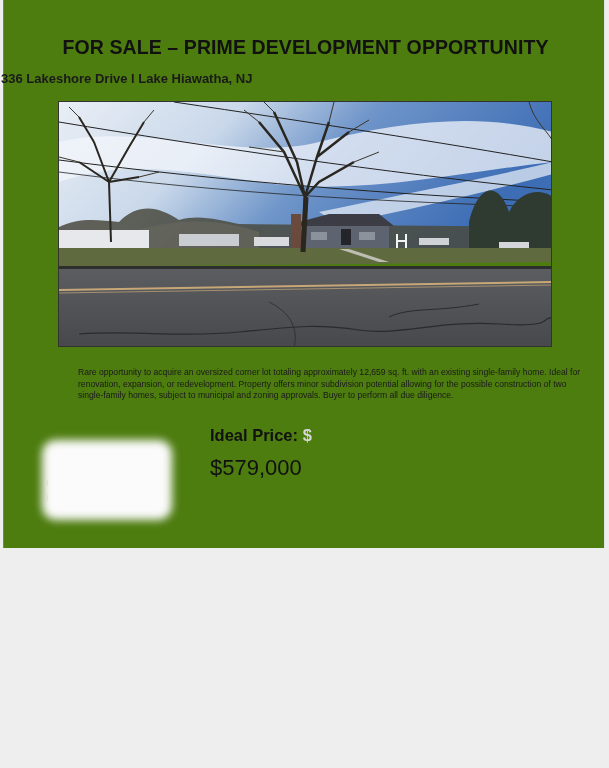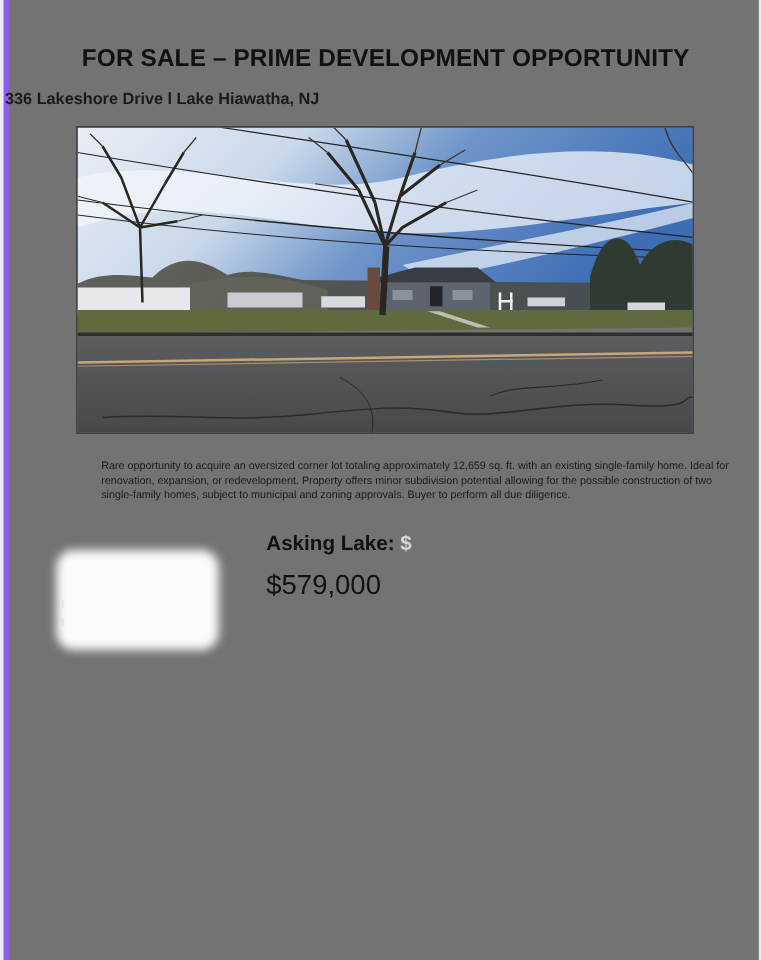--- a/index.html
+++ b/index.html
@@ -8,23 +8,23 @@
       width: 609px;
       height: 768px;
       overflow: hidden;
       background: #eeeeee;
     }
     .page {
       position: absolute;
       left: 3px;
       top: 0;
       width: 600px;
-      height: 768px;
-      background: #737373;
-      border-left: 4px solid #8b5cf6;
+      height: 548px;
+      background: #4d7c0f;
+      border-left: 1px solid #8b5cf6;
       border-right: 1px solid #e2e2e2;
     }
     .title {
       position: absolute;
       left: 0;
       top: 36px;
       width: 609px;
       margin-left: -3px;
       text-align: center;
       font-family: "Liberation Sans", sans-serif;
@@ -184,17 +184,17 @@
       <path d="M470,0 C475,20 490,30 494,40" stroke="#3a352c" stroke-width="1" fill="none"></path>
     </svg>
   </div>
 
   <div class="description">Rare opportunity to acquire an oversized corner lot totaling approximately 12,659 sq. ft. with an existing single-family home. Ideal for renovation, expansion, or redevelopment. Property offers minor subdivision potential allowing for the possible construction of two single-family homes, subject to municipal and zoning approvals. Buyer to perform all due diligence.</div>
 
   <div class="smudge"></div>
   <div class="smudge-mark" style="left:42px; top:478px;">I</div>
   <div class="smudge-mark" style="left:42px; top:493px;">I</div>
 
-  <div class="price-label"><span>Asking Lake:</span><span class="faded"> $</span></div>
+  <div class="price-label"><span>Ideal Price:</span><span class="faded"> $</span></div>
 
   <div class="price-value">$579,000</div>
 
 </div>
 
 </body></html>

